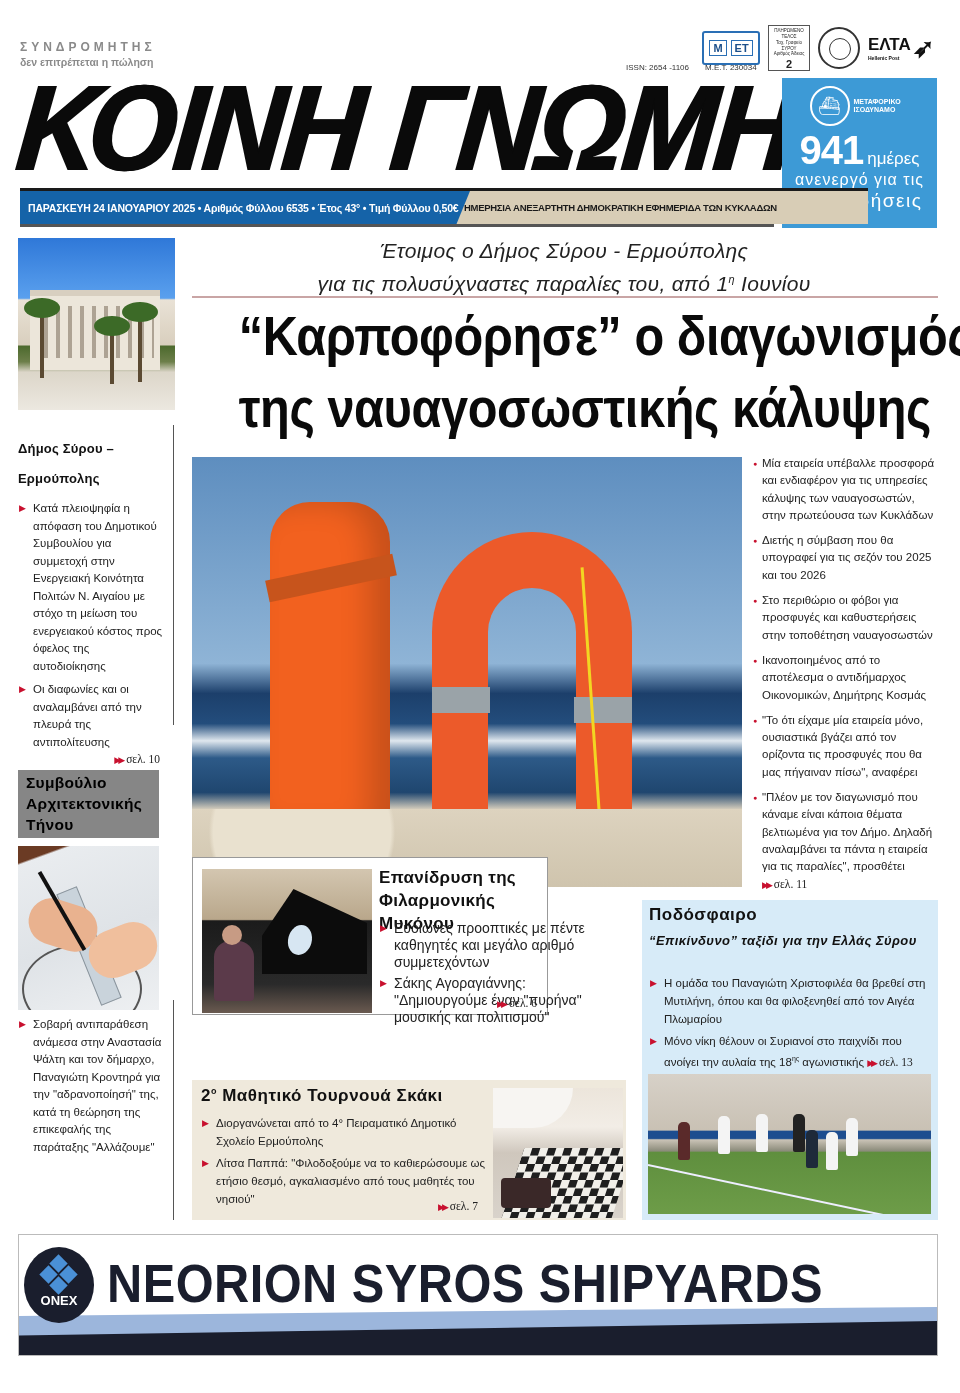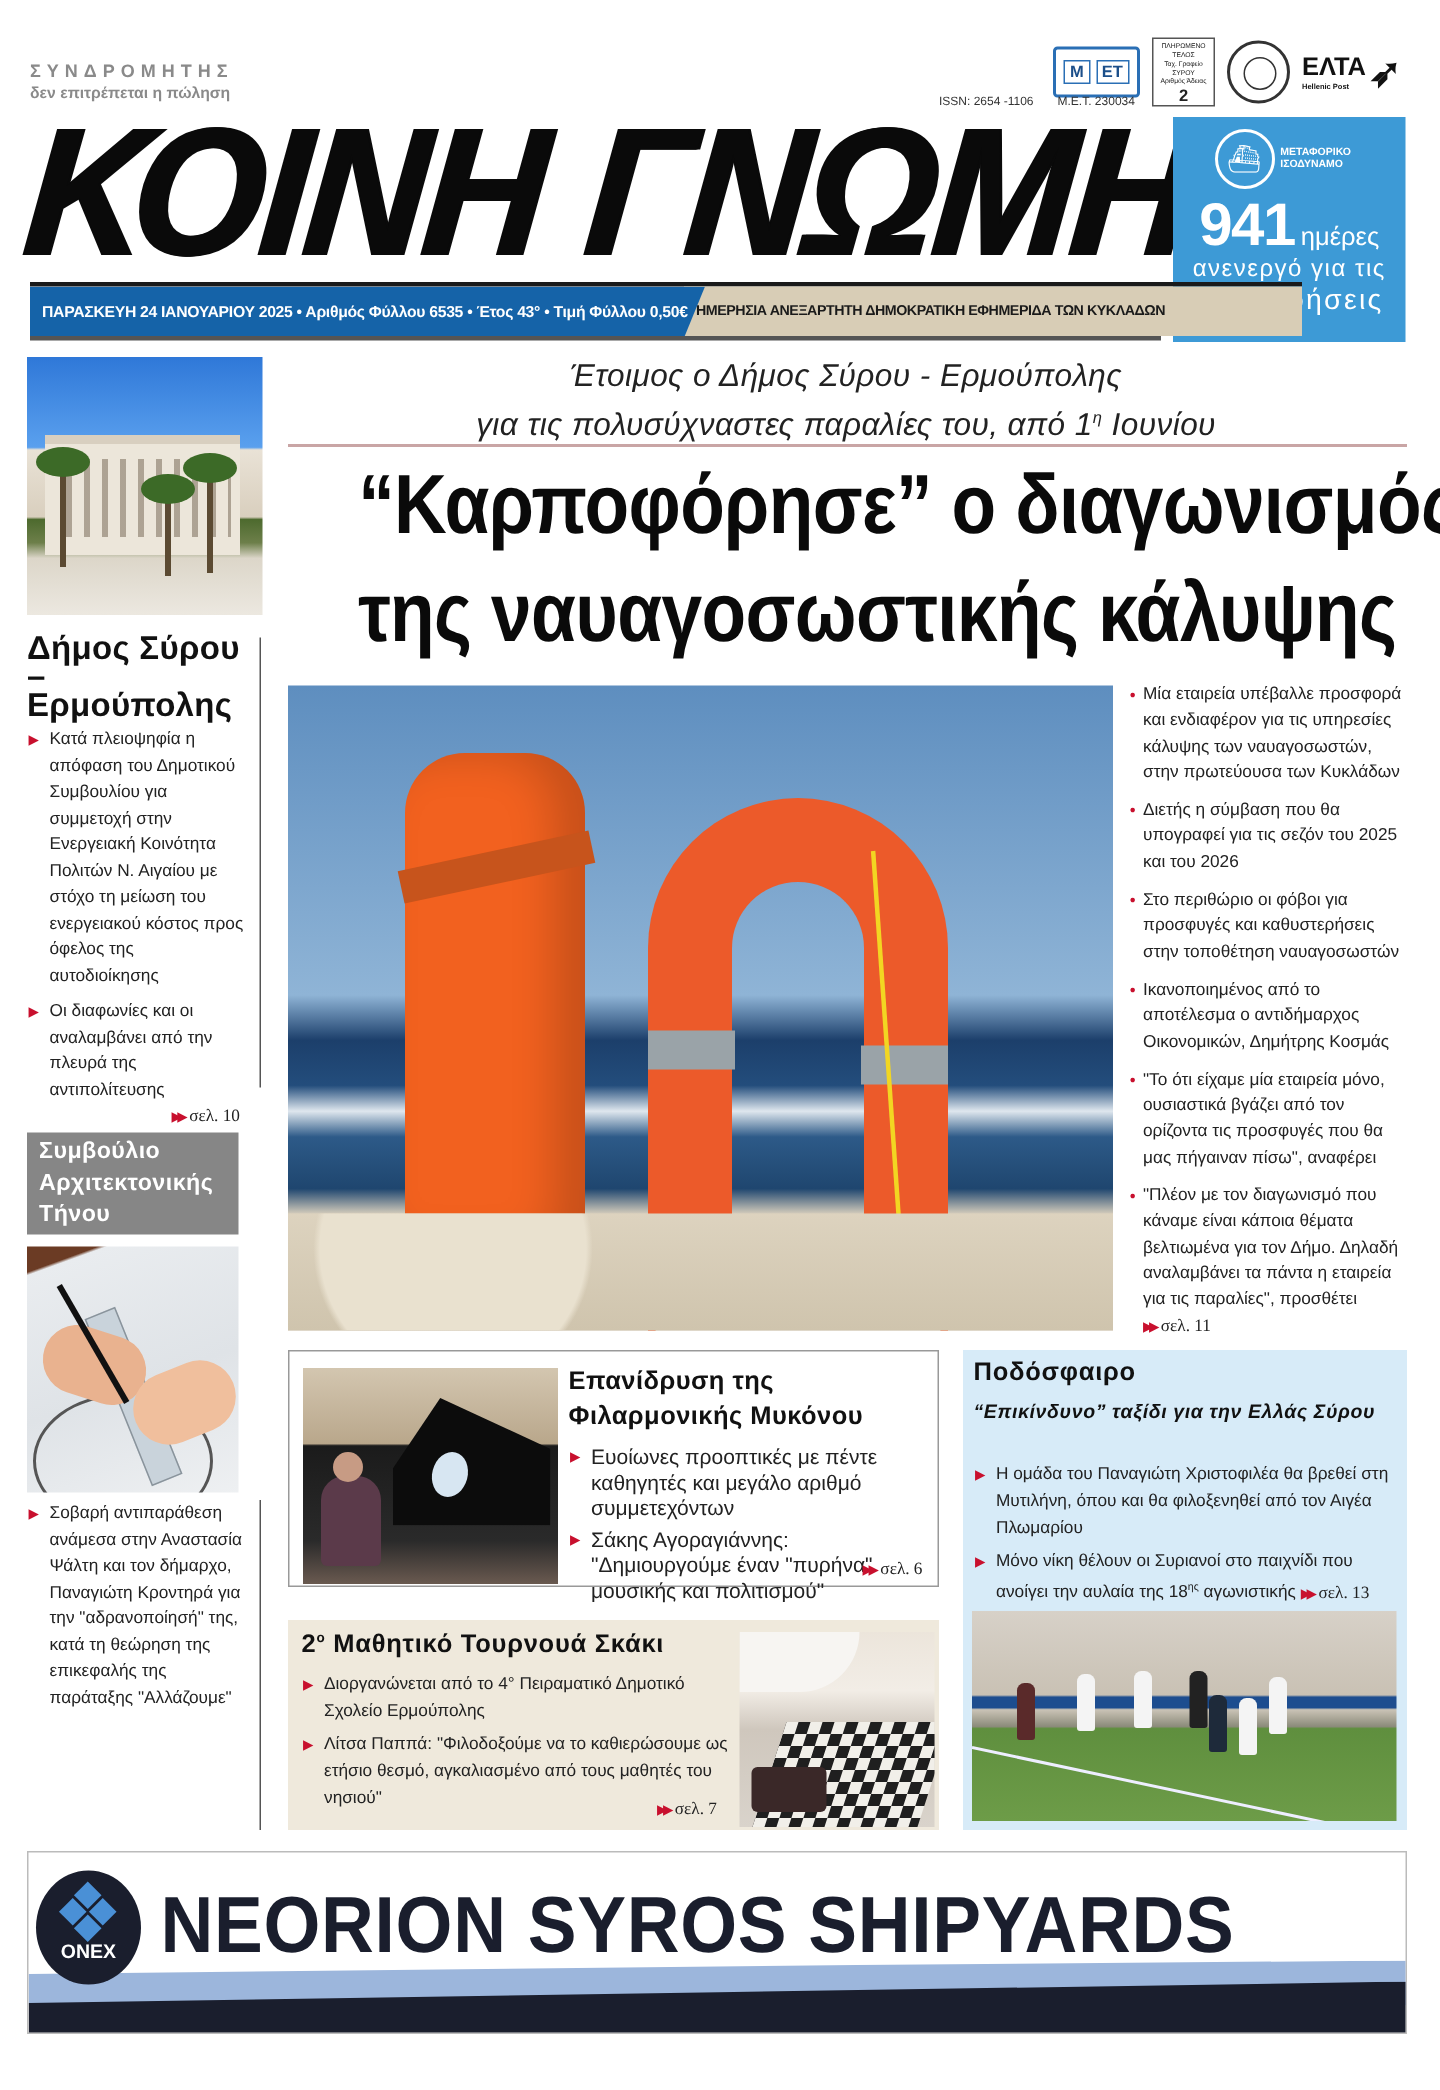--- a/index.html
+++ b/index.html
@@ -60,32 +60,32 @@
     .photo-townhall { width: 157px; height: 172px;
       background: linear-gradient(180deg, #2f78d8 0%, #5aa0ee 35%, #e9e2d6 36%, #d9cfbe 62%, #4d6a2e 63%, #6d7f4a 72%, #dcd6c9 78%, #ece8e0 100%); }
     .photo-townhall .bldg { position: absolute; left: 12px; top: 52px; width: 130px; height: 80px; background: #ece6da;
       border-top: 6px solid #d8cfc0; }
     .photo-townhall .bldg::before { content: ""; position: absolute; left: 6px; top: 10px; width: 118px; height: 52px;
       background: repeating-linear-gradient(90deg, transparent 0 8px, #7a6c5a 8px 12px); opacity: 0.55; }
     .photo-townhall .palm { position: absolute; width: 4px; background: #5b4a32; }
     .photo-townhall .palm::before { content: ""; position: absolute; left: -16px; top: -10px; width: 36px; height: 20px;
       background: #3c6a27; border-radius: 50%; }
     .section-head { font-weight: bold; color: #111; }
-    .h-dimos { font-size: 22px; line-height: 19px; margin-top: 12px; letter-spacing: 0.2px; }
+    .h-dimos { font-size: 13px; line-height: 30px; margin-top: 24px; letter-spacing: 0.2px; }
     .vline { position: absolute; left: 173px; width: 1px; background: #555; }
 
     .bullets { list-style: none; }
     .bullets li { position: relative; padding-left: 15px; font-size: 11.5px; line-height: 17.5px; color: #222; margin-top: 6px; }
     .bullets li::before { content: "\25B6"; position: absolute; left: 1px; top: 0; color: #c8102e; font-size: 9px; }
     .dots li::before { content: "\25CF"; color: #c8102e; font-size: 7px; left: 1px; top: 0; }
     .page-ref { font-size: 11.5px; color: #222; white-space: nowrap; font-family: Liberation Serif, serif; }
     .page-ref .arr { color: #c8102e; font-size: 9px; letter-spacing: -3px; margin-right: 4px; }
     .right-ref { text-align: right; }
 
-    .gray-box { background: #868686; color: #ffffff; font-weight: bold; font-size: 15.5px; line-height: 21px;
+    .gray-box { background: #868686; color: #000000; font-weight: bold; font-size: 15.5px; line-height: 21px;
                 padding: 2px 6px 3px 8px; width: 141px; margin-top: 5px; letter-spacing: 0.3px; }
     .photo-drafting { width: 141px; height: 164px; margin-top: 8px;
       background: linear-gradient(160deg, #6b3b24 0%, #6b3b24 8%, #e9ecef 9%, #dfe3e7 55%, #eef0f2 100%); }
     .photo-drafting .ruler { position: absolute; left: 60px; top: 40px; width: 22px; height: 120px; background: #c9d3db;
       border: 1px solid #8a949c; transform: rotate(-22deg); }
     .photo-drafting .hand1 { position: absolute; left: 10px; top: 56px; width: 70px; height: 46px; background: #e9b28f; border-radius: 30px;
       transform: rotate(18deg); }
     .photo-drafting .hand2 { position: absolute; left: 70px; top: 80px; width: 70px; height: 48px; background: #f0bf9d; border-radius: 30px;
       transform: rotate(-22deg); }
     .photo-drafting .arc { position: absolute; left: 4px; top: 98px; width: 120px; height: 90px; border: 2px solid #555;
@@ -110,21 +110,21 @@
       border-bottom-color: transparent; border-radius: 100px 100px 0 0; }
     .photo-lifebuoy .band { position: absolute; top: 230px; height: 26px; background: #9aa3a8; }
     .photo-lifebuoy .rope { position: absolute; left: 398px; top: 110px; width: 3px; height: 270px; background: #f2d622; transform: rotate(-4deg); }
     .photo-lifebuoy .sand { position: absolute; left: 0; bottom: 0; width: 100%; height: 78px;
       background: radial-gradient(circle at 20% 30%, #e9e1cf 0 20%, transparent 21%), linear-gradient(180deg, #ddd3bf 0%, #cfc4ad 100%); }
 
     .sidebar-bullets { position: absolute; left: 752px; top: 455px; width: 186px; }
     .sidebar-bullets li { font-size: 11.5px; line-height: 17.3px; margin-top: 0; margin-bottom: 8px; color: #222; padding-left: 10px; }
 
     
-    .box-phil { position: absolute; left: 192px; top: 900px; width: 434px; height: 158px; border: 1.5px solid #999; background: #fff; }
+    .box-phil { position: absolute; left: 192px; top: 857px; width: 356px; height: 158px; border: 1.5px solid #999; background: #fff; }
     .photo-piano { position: absolute; left: 9px; top: 11px; width: 170px; height: 144px;
       background: linear-gradient(180deg, #d3c6b0 0%, #b9a78b 35%, #1b1b1b 36%, #2a2a2a 80%, #6a5a50 100%); }
     .photo-piano .pianobody { position: absolute; left: 60px; top: 20px; width: 105px; height: 85px; background: #0c0c0c;
       clip-path: polygon(30% 0, 100% 40%, 100% 100%, 0 100%, 0 55%); }
     .photo-piano .person { position: absolute; left: 12px; top: 72px; width: 40px; height: 60px; background: #5b3a4a; border-radius: 16px 16px 4px 4px; }
     .photo-piano .head { position: absolute; left: 20px; top: 56px; width: 20px; height: 20px; background: #c79b84; border-radius: 50%; }
     .photo-piano .logo { position: absolute; left: 86px; top: 56px; width: 26px; height: 30px; background: #d7e6f2; border-radius: 50%; }
     .box-phil .title { position: absolute; left: 186px; top: 8px; font-size: 17px; font-weight: bold; line-height: 23px; letter-spacing: 0.3px; color: #111; }
     .box-phil .bl { position: absolute; left: 186px; top: 58px; width: 240px; }
     .box-phil .bl li { font-size: 14px; line-height: 17px; margin-top: 4px; }

